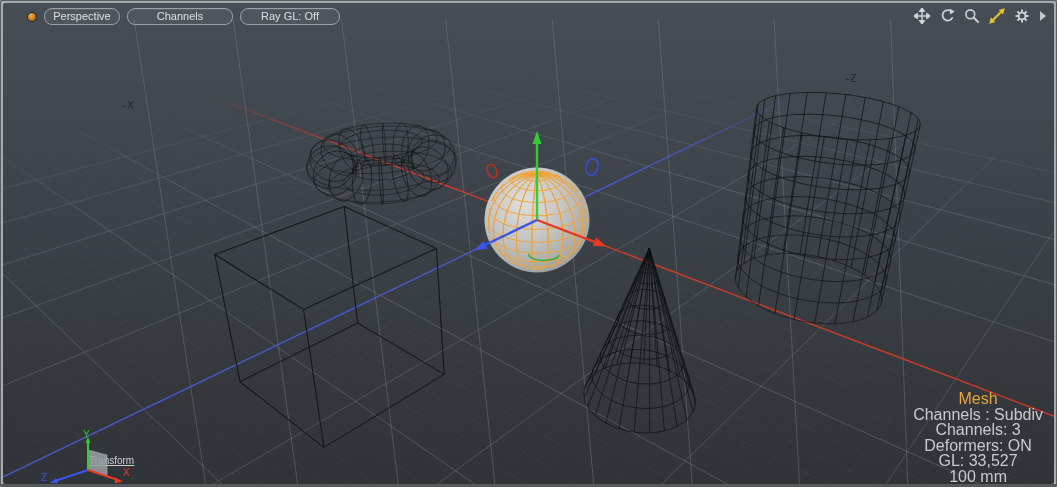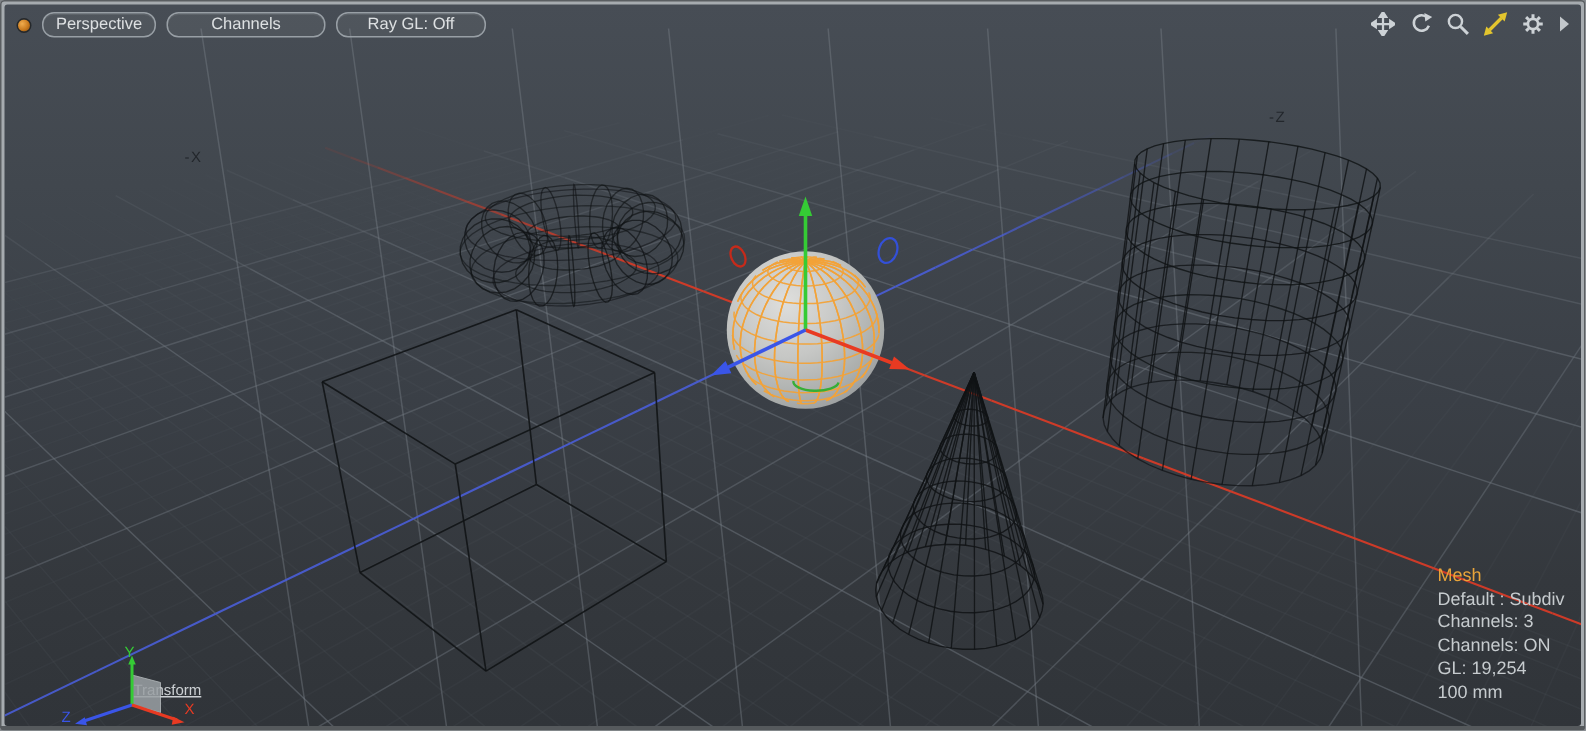--- a/index.html
+++ b/index.html
@@ -2,35 +2,35 @@
 <html><head>
 <meta charset="utf-8">
 <style>
   html,body{margin:0;padding:0;background:#808487;font-family:"Liberation Sans",sans-serif;}
   .window{position:relative;width:1057px;height:487px;background:#a6abaf;border-radius:3px;overflow:hidden;
           box-shadow:inset 0 0 0 1px #5a5e61;}
   .window .bevel-bottom{position:absolute;left:0;right:0;bottom:0;height:3px;background:#55595c;z-index:5;}
   .viewport{position:absolute;left:3px;top:3px;width:1051px;height:481px;overflow:hidden;border-radius:2px;
             background:linear-gradient(180deg,#474d55 0%,#41474e 25%,#3a3f46 55%,#34383d 80%,#303439 100%);}
   #scene{position:absolute;left:0;top:0;overflow:hidden;}
-  .toolbar{position:absolute;top:5px;left:8px;display:flex;align-items:center;gap:7px;z-index:3;}
+  .toolbar{position:absolute;top:5px;left:24px;display:flex;align-items:center;gap:7px;z-index:3;}
   .indicator-dot{width:8px;height:8px;border-radius:50%;border:1px solid #25282b;
      background:radial-gradient(circle at 35% 35%,#f0ac4e 0%,#c97a1e 55%,#7d4a10 100%);}
   .vbtn{height:15px;line-height:14px;border:1px solid #989fa5;border-radius:8px;color:#dde0e2;
         font-size:11px;text-align:center;background:rgba(255,255,255,0.05);cursor:default;
         box-shadow:inset 0 1px 0 rgba(255,255,255,0.08);}
   .vbtn.b1{width:74px}.vbtn.b2{width:104px}.vbtn.b3{width:98px}
   .tool-icons{position:absolute;top:5px;right:7px;display:flex;align-items:center;gap:9px;z-index:3;}
   .tool-icons .ico{width:16px;height:16px;display:block;}
   .tool-icons .ico.small{width:8px;}
   .axis-label{position:absolute;font-size:10px;color:#23272c;z-index:2;letter-spacing:1px;}
   .axis-label.nx{left:120px;top:97px;}
   .axis-label.nz{left:843px;top:70px;}
   .tool-label{position:absolute;left:86px;top:452px;font-size:10px;color:#ccd0d3;z-index:3;text-decoration:underline;}
-  .status{position:absolute;right:11px;bottom:15px;text-align:left;font-size:12px;line-height:15.5px;
+  .status{position:absolute;right:11px;bottom:0;text-align:center;font-size:16px;line-height:15.5px;
           color:#c6cbce;z-index:3;}
   .status .mesh-name{color:#e8a43a;}
   #axis-widget{position:absolute;left:0;bottom:0;z-index:3;}
   svg text{font-family:"Liberation Sans",sans-serif;}
 </style>
 </head>
 <body>
 
 <div class="window">
   <div class="viewport">
@@ -851,24 +851,24 @@
         <polygon points="1,3 1,13 7,8" fill="#c2c7cb"></polygon>
       </svg>
     </div>
 
     <div class="axis-label nx">-X</div>
     <div class="axis-label nz">-Z</div>
     <div class="tool-label">Transform</div>
 
     <div class="status">
       <div class="mesh-name">Mesh</div>
-      <div>Default : Subdiv</div>
+      <div>Channels : Subdiv</div>
       <div>Channels: 3</div>
-      <div>Channels: ON</div>
-      <div>GL: 19,254</div>
+      <div>Deformers: ON</div>
+      <div>GL: 33,527</div>
       <div>100 mm</div>
     </div>
 
     <svg id="axis-widget" width="150" height="60" viewBox="0 0 150 60">
       <polygon points="85,26 104,31 104,51 85,46" fill="#9aa0a4" opacity="0.85" stroke="#c2c7ca" stroke-width="0.6"></polygon>
       <line x1="85" y1="46" x2="85" y2="18" stroke="#35cb35" stroke-width="2"></line>
       <polygon points="85,13 82.5,19 87.5,19" fill="#35cb35"></polygon>
       <line x1="85" y1="46" x2="52" y2="57" stroke="#3a55e8" stroke-width="2"></line>
       <polygon points="47,58.5 53.5,54.2 55,59.5" fill="#3a55e8"></polygon>
       <line x1="85" y1="46" x2="115" y2="56" stroke="#e83a22" stroke-width="2"></line>

